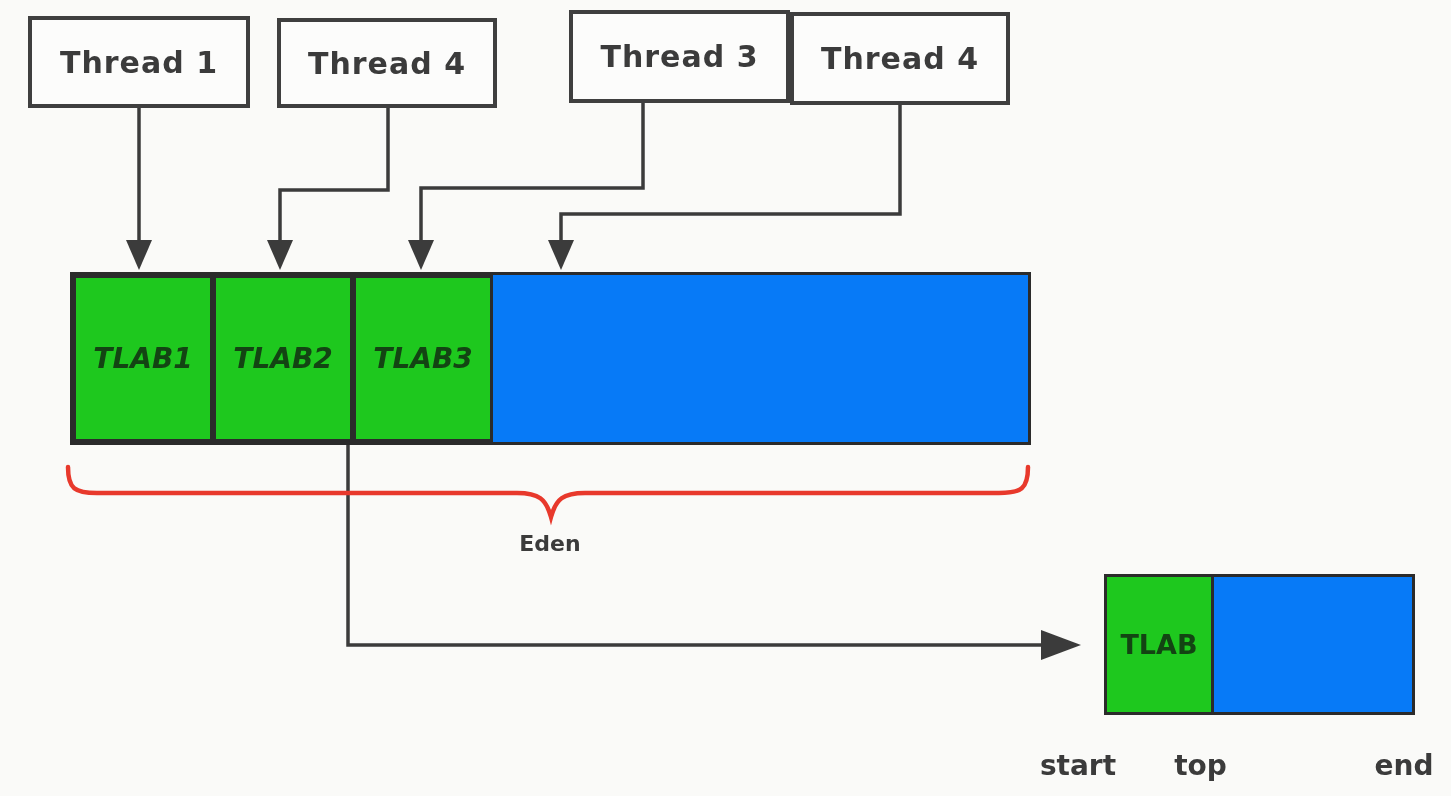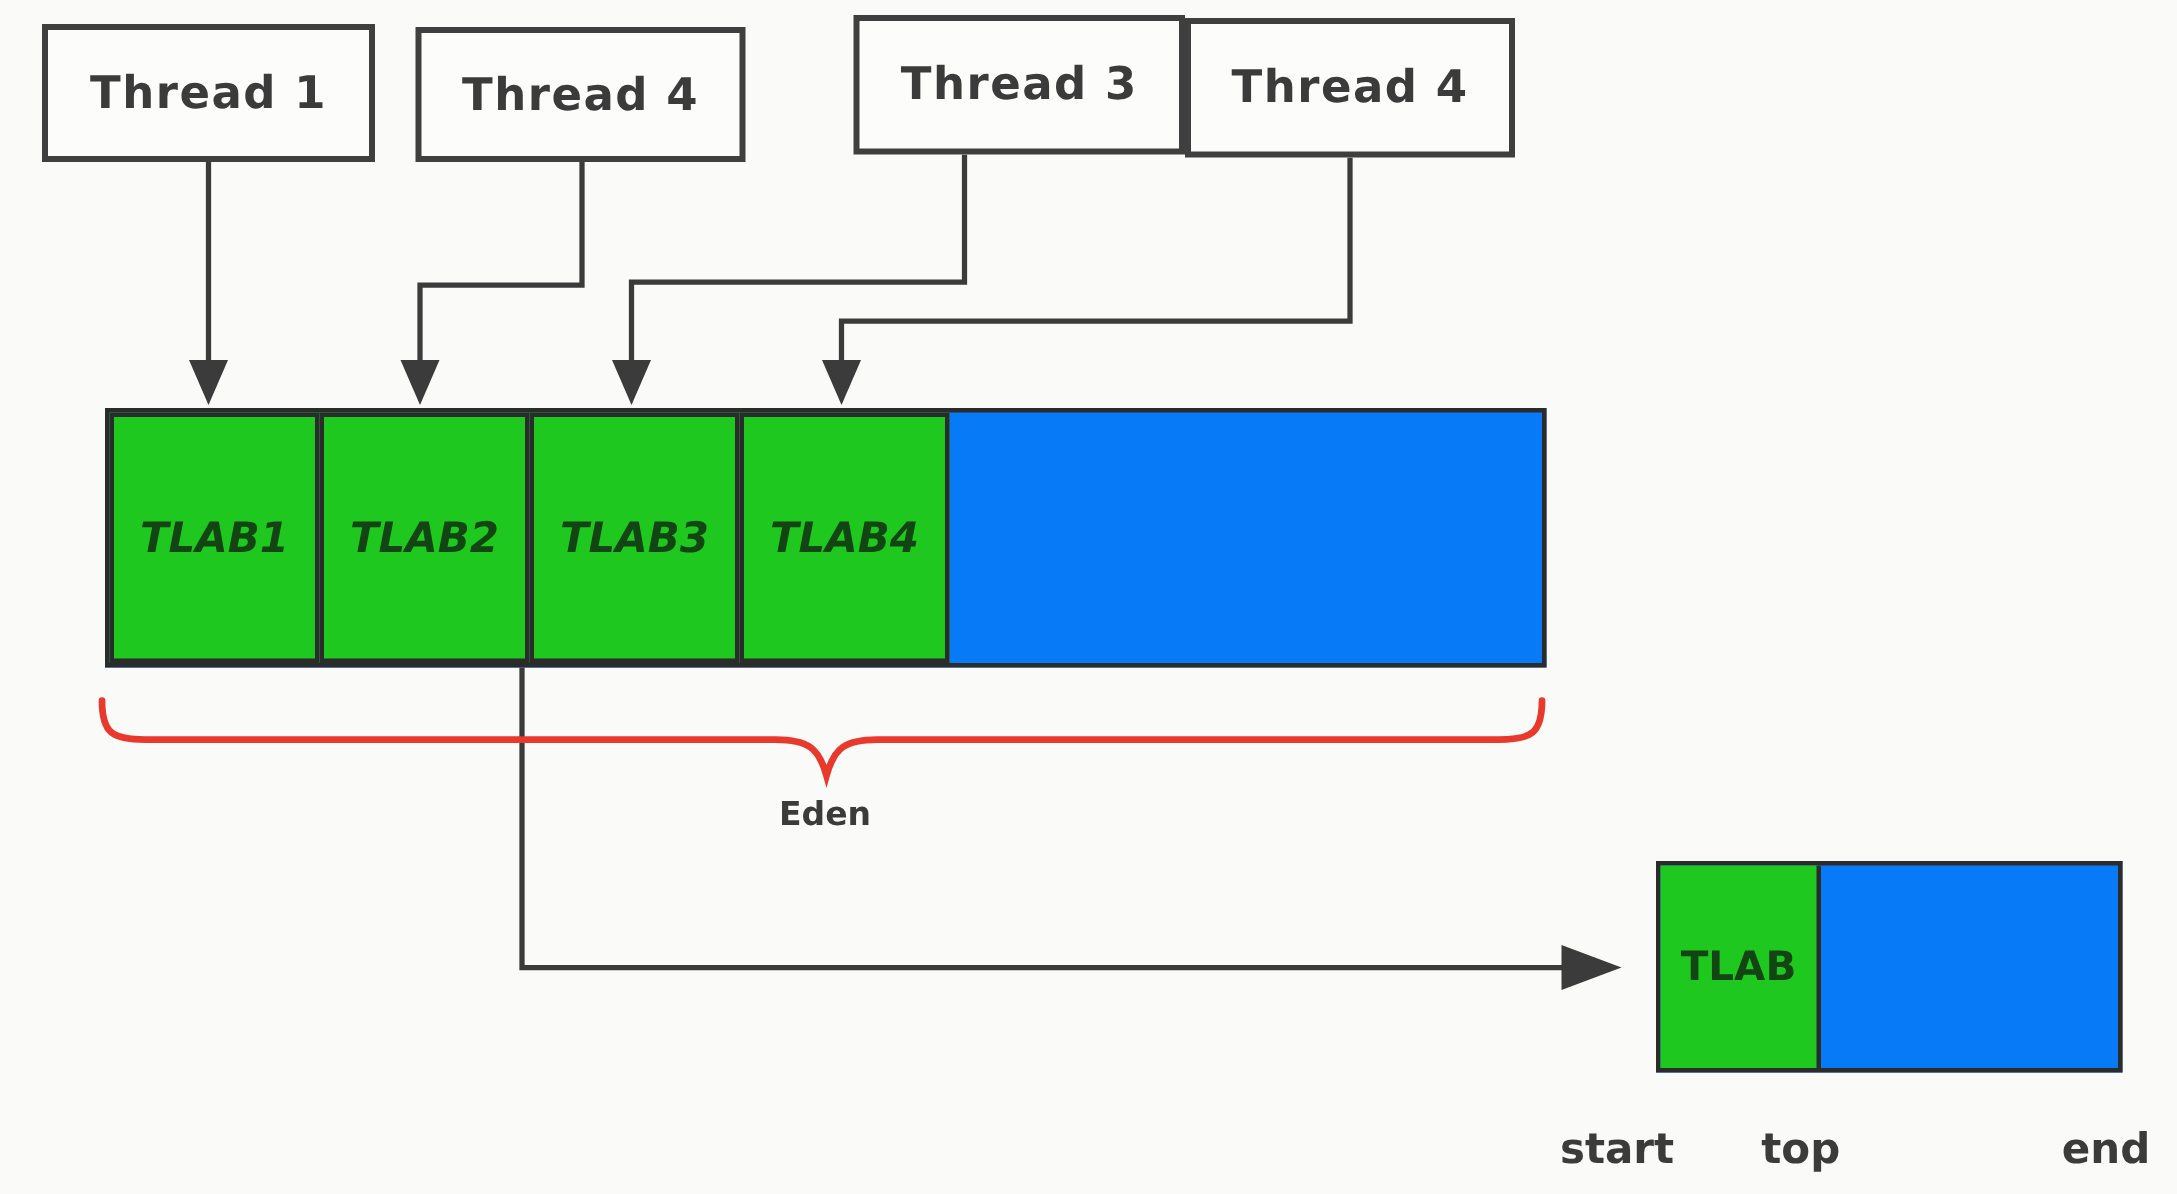--- a/index.html
+++ b/index.html
@@ -178,23 +178,20 @@
   <div class="eden-bar">
     <div class="tlab-seg">
       <span>TLAB1</span>
     </div>
     <div class="tlab-seg">
       <span>TLAB2</span>
     </div>
     <div class="tlab-seg">
       <span>TLAB3</span>
     </div>
-    <div class="tlab-seg">
-      <span>TLAB4</span>
-    </div>
     <div class="free-space"></div>
   </div>
 
   <div class="eden-label">Eden</div>
 
   <div class="detail-box">
     <div class="detail-green">
       <span>TLAB</span>
     </div>
     <div class="detail-blue"></div>

